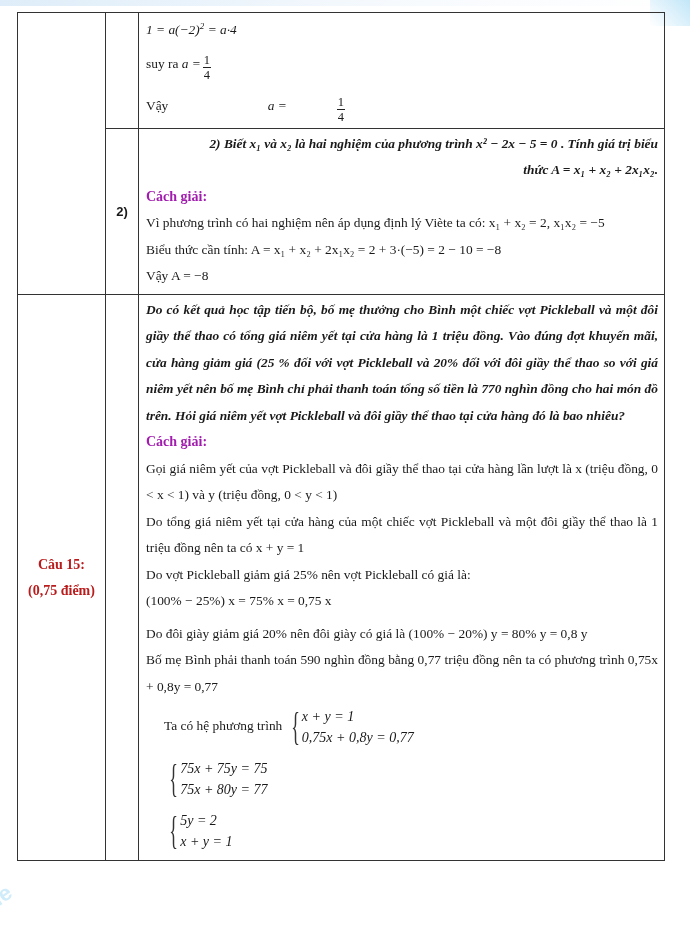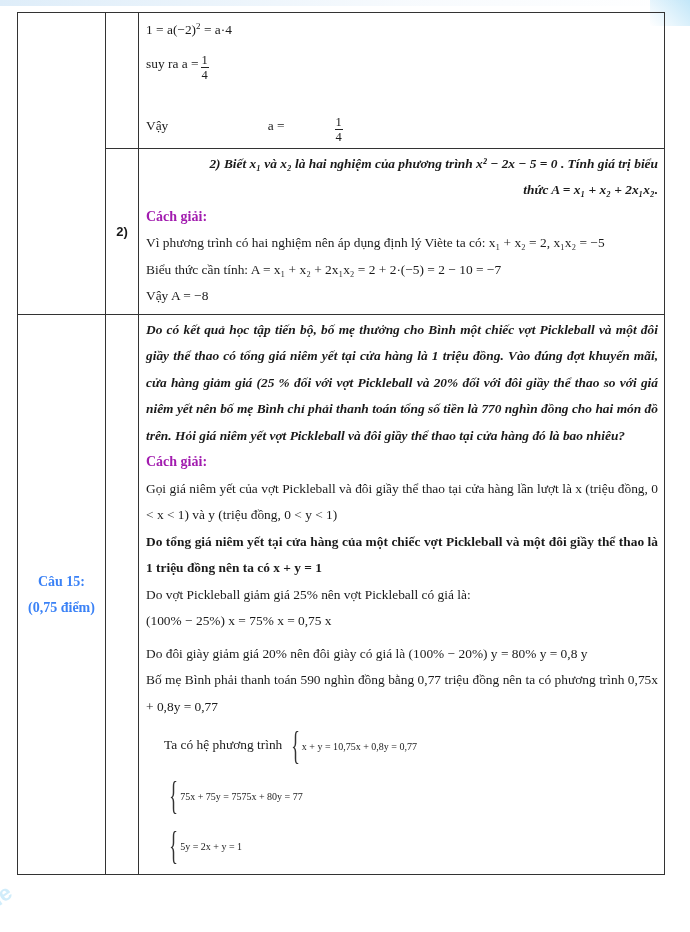--- a/index.html
+++ b/index.html
@@ -30,37 +30,37 @@
   }
   table.grid td {
     border: 1.3px solid #333;
     vertical-align: middle;
     padding: 0;
   }
   col.c1 { width: 88px; }
   col.c2 { width: 33px; }
   col.c3 { width: 526px; }
   .label-col { text-align: center; font-weight: bold; font-size: 14px; }
-  .label-red { color: #3b82f6; line-height: 26px; }
+  .label-red { color: #b91c1c; line-height: 26px; }
   .part-label { text-align: center; font-weight: bold; font-size: 13px; font-family: "Liberation Sans", sans-serif; }
   .cell { padding: 2px 6px 4px 7px; font-size: 13.4px; }
   .line { line-height: 26.5px; white-space: nowrap; }
   .line.wrap { white-space: normal; }
   .qi { font-weight: bold; font-style: italic; text-align: right; }
   .red-head { color: #a21caf; font-weight: bold; font-size: 14px; }
-  .m { font-family: "Liberation Serif", serif; }
+  .m { font-style: italic; font-family: "Liberation Serif", serif; }
   .frac {
     display: inline-flex; flex-direction: column; align-items: center;
     vertical-align: middle; font-size: 12.5px; line-height: 14px; margin-left: 2px;
   }
   .frac .num { border-bottom: 1px solid #222; padding: 0 1px; }
   .tall { line-height: 36px; height: 38px; display: flex; align-items: flex-end; }
   .sys { display: inline-flex; align-items: center; vertical-align: middle; }
   .brace { font-size: 40px; line-height: 40px; font-weight: 100; transform: scaleX(0.45); margin-right: -3px; color: #333; }
-  .sys-lines { display: flex; flex-direction: row; font-size: 10px; line-height: 21px; }
+  .sys-lines { display: flex; flex-direction: column; font-size: 14px; line-height: 21px; }
   .sys-block { padding: 6px 0 4px 0; margin-left: 18px; }
 </style>
 </head>
 <body>
 
 <div class="wm-top"></div>
 <div class="wm-corner-tr"></div>
 <div class="wm-corner-bl">vie</div>
 
 <table class="grid">
@@ -79,56 +79,56 @@
           <span class="m">1 = a(−2)<sup style="font-size:9px">2</sup> = a·4</span>
         </div>
         <div class="line tall">
           <span>suy ra</span>&nbsp;
           <span class="m">a =</span>
           <span class="frac">
             <span class="num">1</span>
             <span>4</span>
           </span>
         </div>
-        <div class="line tall" style="margin-top:24px;gap:48px;">
+        <div class="line tall" style="margin-top:4px;gap:48px;">
           <span>Vậy</span>&nbsp;
           <span class="m">a =</span>
           <span class="frac">
             <span class="num">1</span>
             <span>4</span>
           </span>
         </div>
       </div>
     </td>
   </tr>
   <tr>
     <td class="part-label">2)</td>
     <td>
       <div class="cell">
         <div class="line qi">2) Biết x₁ và x₂ là hai nghiệm của phương trình x² − 2x − 5 = 0 . Tính giá trị biểu</div>
         <div class="line qi">thức A = x₁ + x₂ + 2x₁x₂.</div>
         <div class="line red-head">Cách giải:</div>
         <div class="line">Vì phương trình có hai nghiệm nên áp dụng định lý Viète ta có:  x₁ + x₂ = 2,    x₁x₂ = −5</div>
-        <div class="line">Biểu thức cần tính:  A = x₁ + x₂ + 2x₁x₂ = 2 + 2·(−5) = 2 − 10 = −7</div>
+        <div class="line">Biểu thức cần tính:  A = x₁ + x₂ + 2x₁x₂ = 2 + 3·(−5) = 2 − 10 = −8</div>
         <div class="line">Vậy  A = −8</div>
       </div>
     </td>
   </tr>
   <tr>
     <td class="label-col">
       <div class="label-red">Câu 15:</div>
       <div class="label-red">(0,75 điểm)</div>
     </td>
     <td class="part-label"></td>
     <td>
       <div class="cell">
         <div class="line wrap qi" style="text-align:justify;">Do có kết quả học tập tiến bộ, bố mẹ thưởng cho Bình một chiếc vợt Pickleball và một đôi giầy thể thao có tổng giá niêm yết tại cửa hàng là 1 triệu đồng. Vào đúng đợt khuyến mãi, cửa hàng giảm giá (25 % đối với vợt Pickleball và 20% đối với đôi giầy thể thao so với giá niêm yết nên bố mẹ Bình chỉ phải thanh toán tổng số tiền là 770 nghìn đồng cho hai món đồ trên. Hỏi giá niêm yết vợt Pickleball và đôi giầy thể thao tại cửa hàng đó là bao nhiêu?</div>
         <div class="line red-head">Cách giải:</div>
         <div class="line wrap" style="text-align:justify;">Gọi giá niêm yết của vợt Pickleball và đôi giầy thể thao tại cửa hàng lần lượt là  x  (triệu đồng,  0 &lt; x &lt; 1)  và  y  (triệu đồng,  0 &lt; y &lt; 1)</div>
-        <div class="line wrap" style="text-align:justify;font-weight:bold;">Do tổng giá niêm yết tại cửa hàng của một chiếc vợt Pickleball và một đôi giầy thể thao là 1 triệu đồng nên ta có  x + y = 1</div>
+        <div class="line wrap" style="text-align:justify;">Do tổng giá niêm yết tại cửa hàng của một chiếc vợt Pickleball và một đôi giầy thể thao là 1 triệu đồng nên ta có  x + y = 1</div>
         <div class="line">Do vợt Pickleball giảm giá 25%  nên vợt Pickleball có giá là:</div>
         <div class="line" style="margin-bottom:6px;">(100% − 25%) x = 75% x = 0,75 x</div>
         <div class="line">Do đôi giày giảm giá 20% nên đôi giày có giá là  (100% − 20%) y = 80% y = 0,8 y</div>
         <div class="line wrap" style="text-align:justify;">Bố mẹ Bình phải thanh toán 590 nghìn đồng bằng 0,77 triệu đồng nên ta có phương trình  0,75x + 0,8y = 0,77</div>
         <div class="sys-block">
           <span>Ta có hệ phương trình</span>
           <span class="sys">
             <span class="brace">{</span>
             <span class="sys-lines">
               <span class="m">x + y = 1</span>

